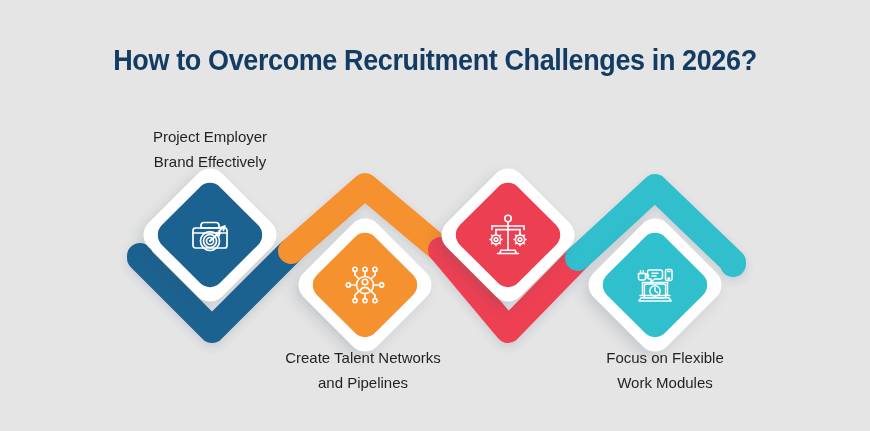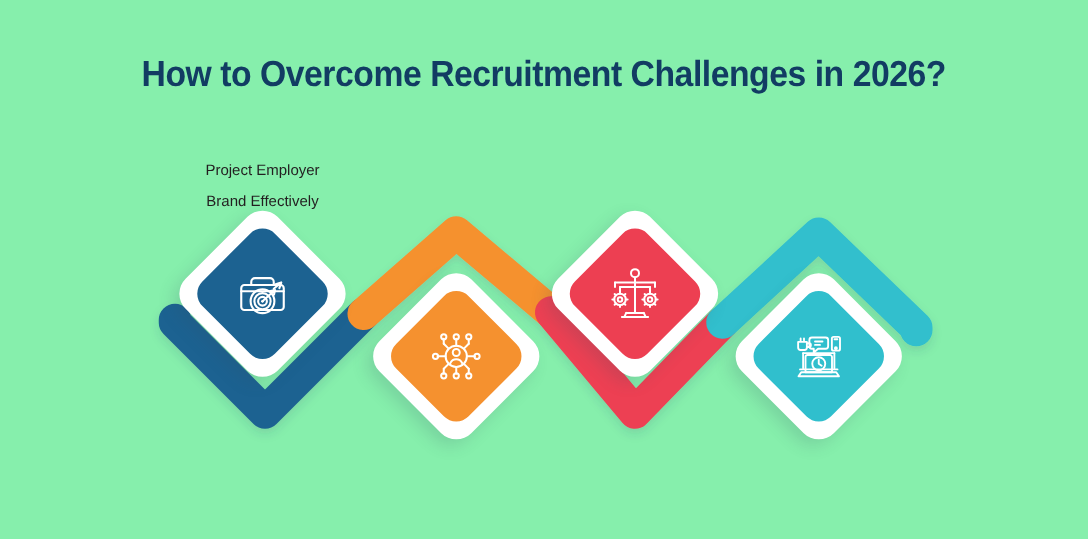--- a/index.html
+++ b/index.html
@@ -12,21 +12,21 @@
     background: #f4f8fb;
     font-family: "Liberation Sans", sans-serif;
     position: relative;
   }
 
   #stage {
     position: absolute;
     left: 0; top: 0;
     width: 870px;
     height: 431px;
-    background: #86efac;
+    background: #e5e5e5;
   }
 
   
   #title {
     position: absolute;
     left: 0;
     top: 44px;
     width: 870px;
     text-align: center;
     font-family: "Liberation Sans", sans-serif;
@@ -77,21 +77,21 @@
     align-items: center;
     justify-content: center;
   }
   .node .glyph svg { display: block; }
 
   
   .caption {
     position: absolute;
     text-align: center;
     font-family: "Liberation Sans", sans-serif;
-    font-size: 12px;
+    font-size: 15px;
     line-height: 25px;
     color: #231f20;
     white-space: pre-line;
   }
 </style>
 </head>
 <body>
 
 <div id="stage">
 
@@ -219,15 +219,19 @@
         <circle cx="25" cy="31" r="5.2"></circle>
         <path d="M25 27.8V31l2.3 1.6"></path>
       </svg>
     </div>
   </div>
 
   <div class="caption" style="left:110px; top:124px; width:200px;">Project Employer
 Brand Effectively</div>
 
 
-
+  <div class="caption" style="left:238px; top:345px; width:250px;">Create Talent Networks
+and Pipelines</div>
+
+  <div class="caption" style="left:545px; top:345px; width:240px;">Focus on Flexible
+Work Modules</div>
 
 </div>
 
 </body></html>

